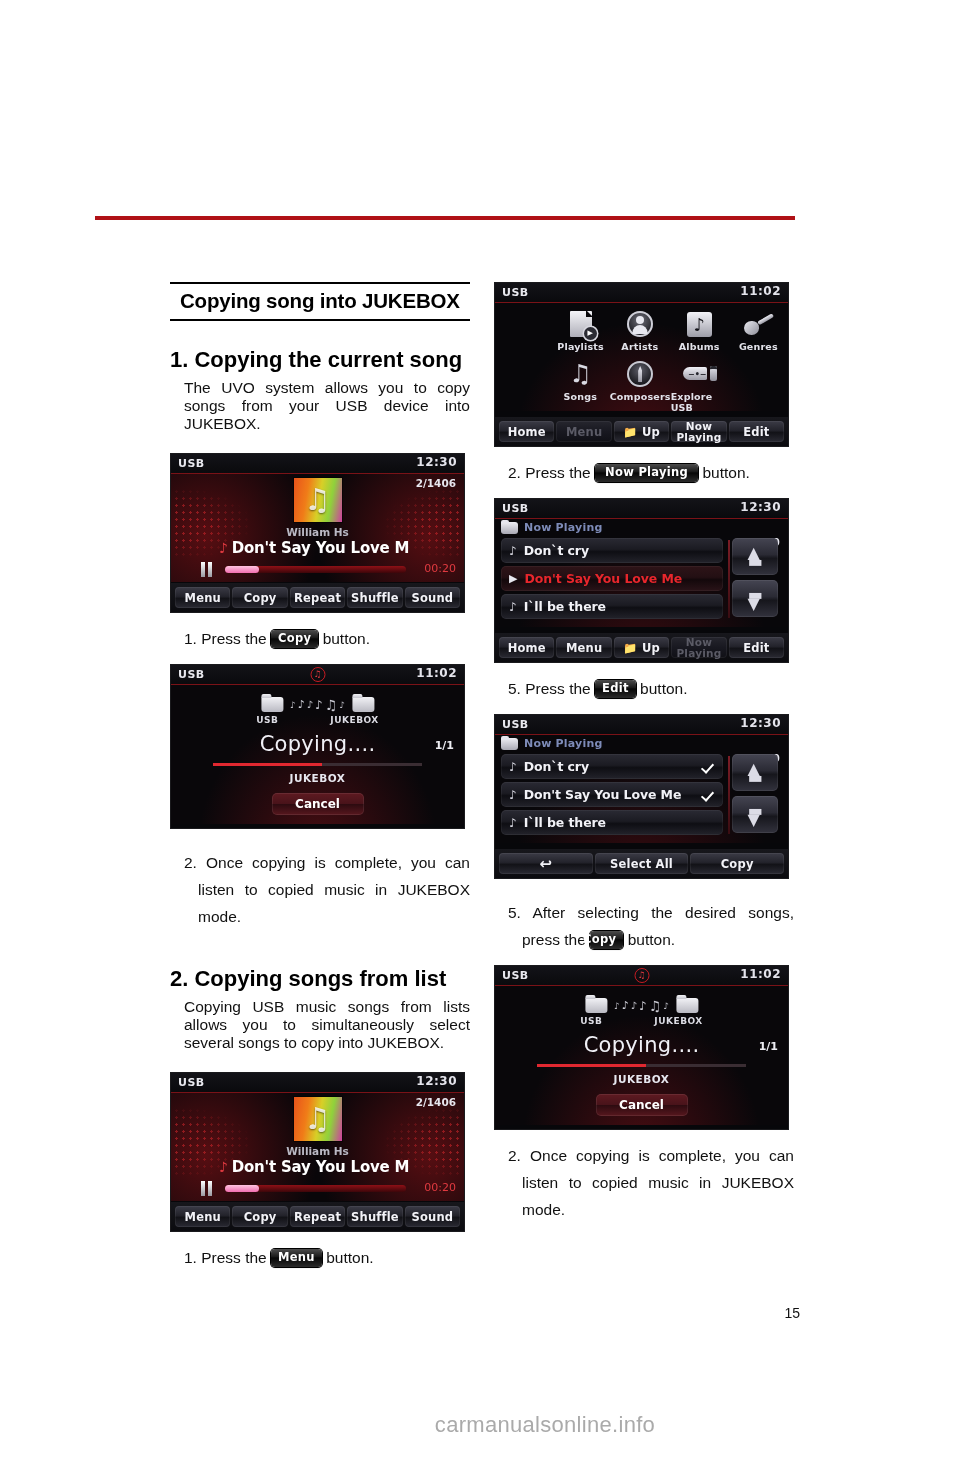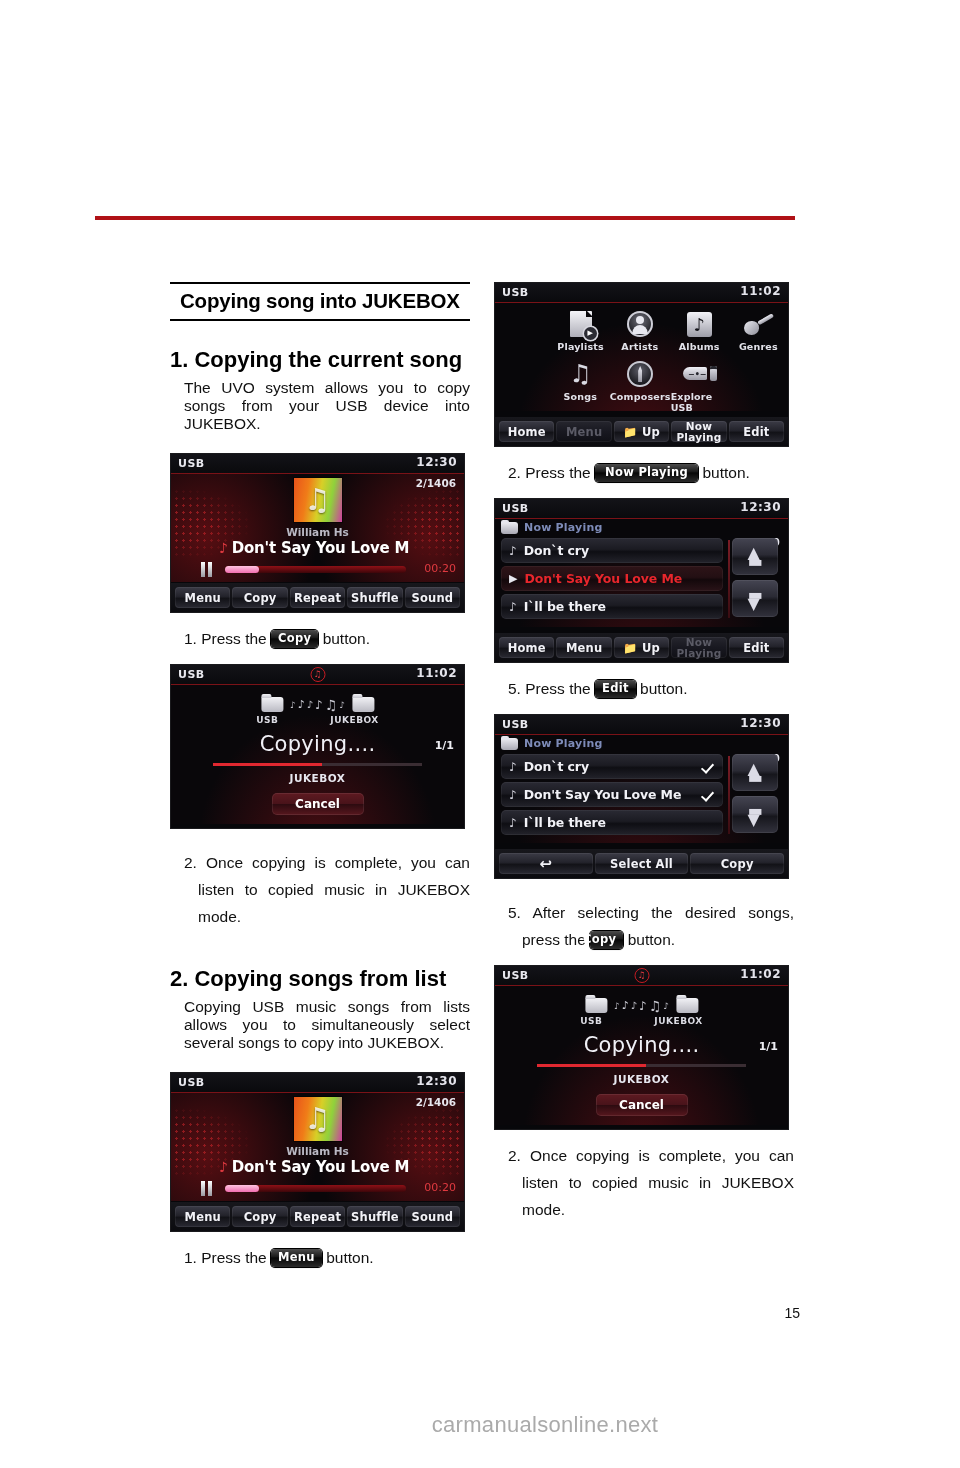--- a/index.html
+++ b/index.html
@@ -731,15 +731,15 @@
         <div class="cancel-btn">Cancel</div>
       </div>
     </div>
 
     <div class="gap-s"></div>
 
     <p class="step justified">2. Once copying is complete, you can listen to copied music in JUKEBOX mode.</p>
   </div>
 
   <div class="page-num">15</div>
-  <div class="watermark"><span class="wm-pad">carmanualsonline.next</span></div>
+  <div class="watermark"><span class="wm-pad">carmanualsonline.info</span></div>
 
 </div>
 
 </body></html>

